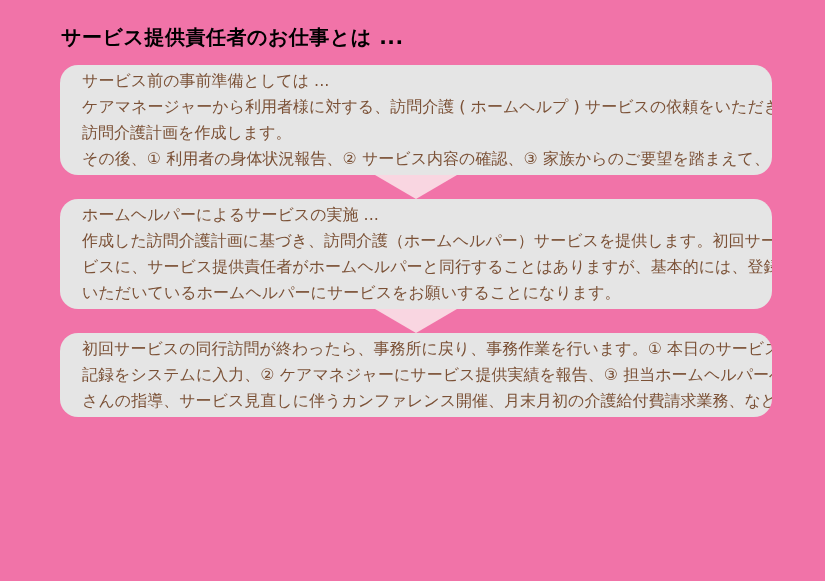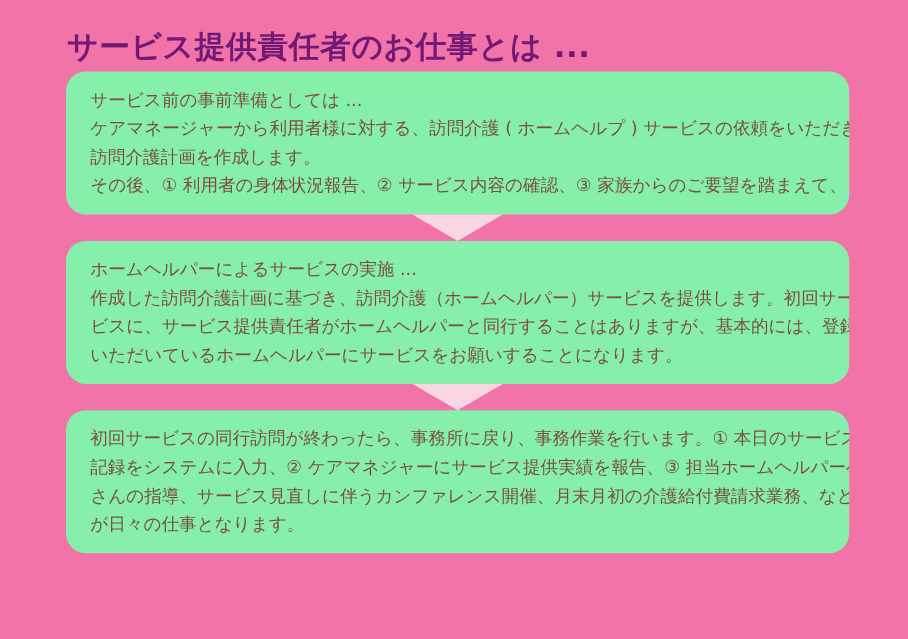--- a/index.html
+++ b/index.html
@@ -11,36 +11,36 @@
     height: 581px;
     background: #F173A8;
     position: relative;
     font-family: "DejaVu Sans", sans-serif;
     overflow: hidden;
   }
   .page-title {
     position: absolute;
     left: 61px;
     top: 24px;
-    font-size: 28px;
+    font-size: 20px;
     font-weight: bold;
-    color: #701a75;
+    color: #000000;
     letter-spacing: 0.5px;
     white-space: nowrap;
   }
   .flow {
     position: absolute;
     left: 60px;
     top: 65px;
     width: 712px;
   }
   .step-card {
-    background: #86efac;
+    background: #e5e5e5;
     border-radius: 18px;
-    padding: 13px 22px;
+    padding: 3px 22px;
     color: #7B5136;
     font-size: 16px;
     line-height: 26px;
     overflow: hidden;
   }
   .step-card .text-line {
     white-space: nowrap;
   }
   .arrow-gap {
     height: 24px;
@@ -82,16 +82,15 @@
   </div>
 
   <div class="arrow-gap">
     <div class="down-arrow"></div>
   </div>
 
   <div class="step-card">
     <div class="text-line">初回サービスの同行訪問が終わったら、事務所に戻り、事務作業を行います。① 本日のサービス</div>
     <div class="text-line">記録をシステムに入力、② ケアマネジャーにサービス提供実績を報告、③ 担当ホームヘルパーへ</div>
     <div class="text-line">さんの指導、サービス見直しに伴うカンファレンス開催、月末月初の介護給付費請求業務、など</div>
-    <div class="text-line">が日々の仕事となります。</div>
   </div>
 
 </div>
 
 </body></html>

